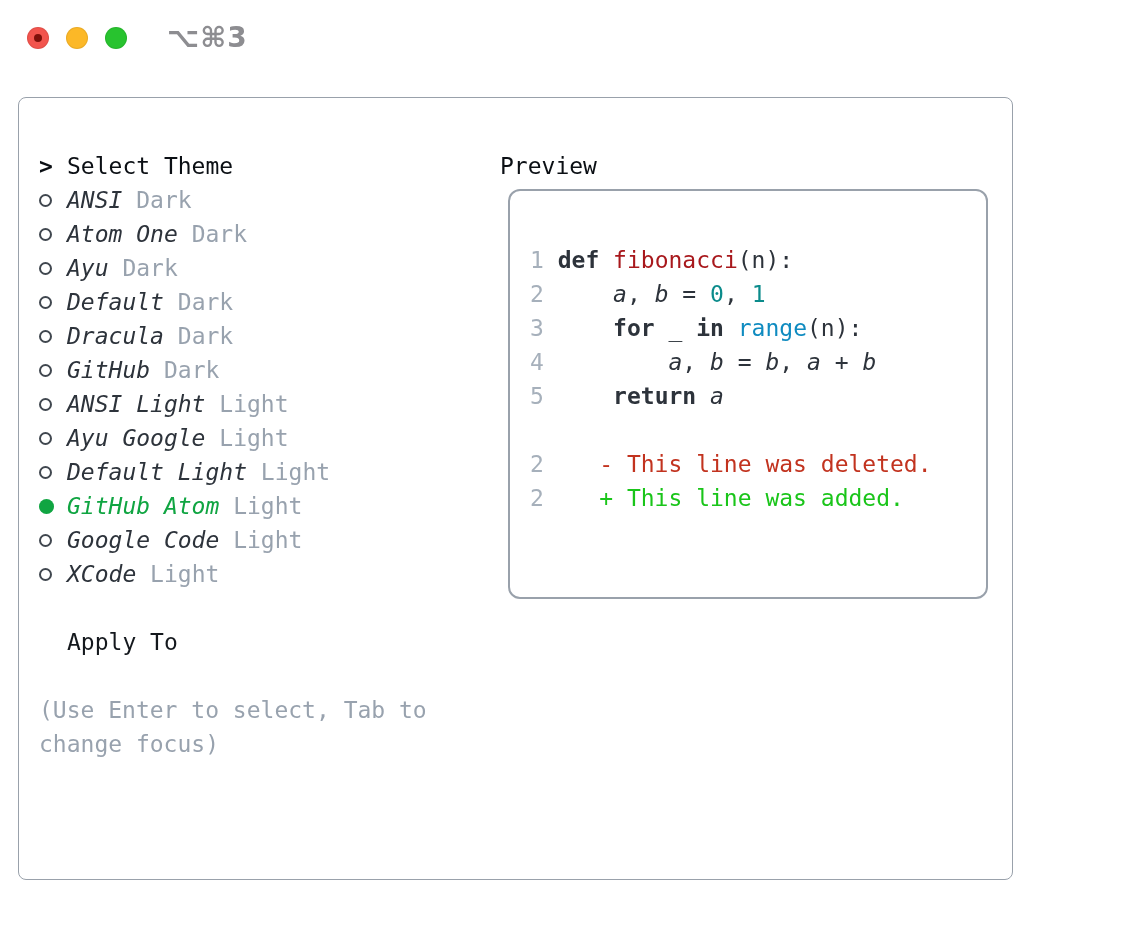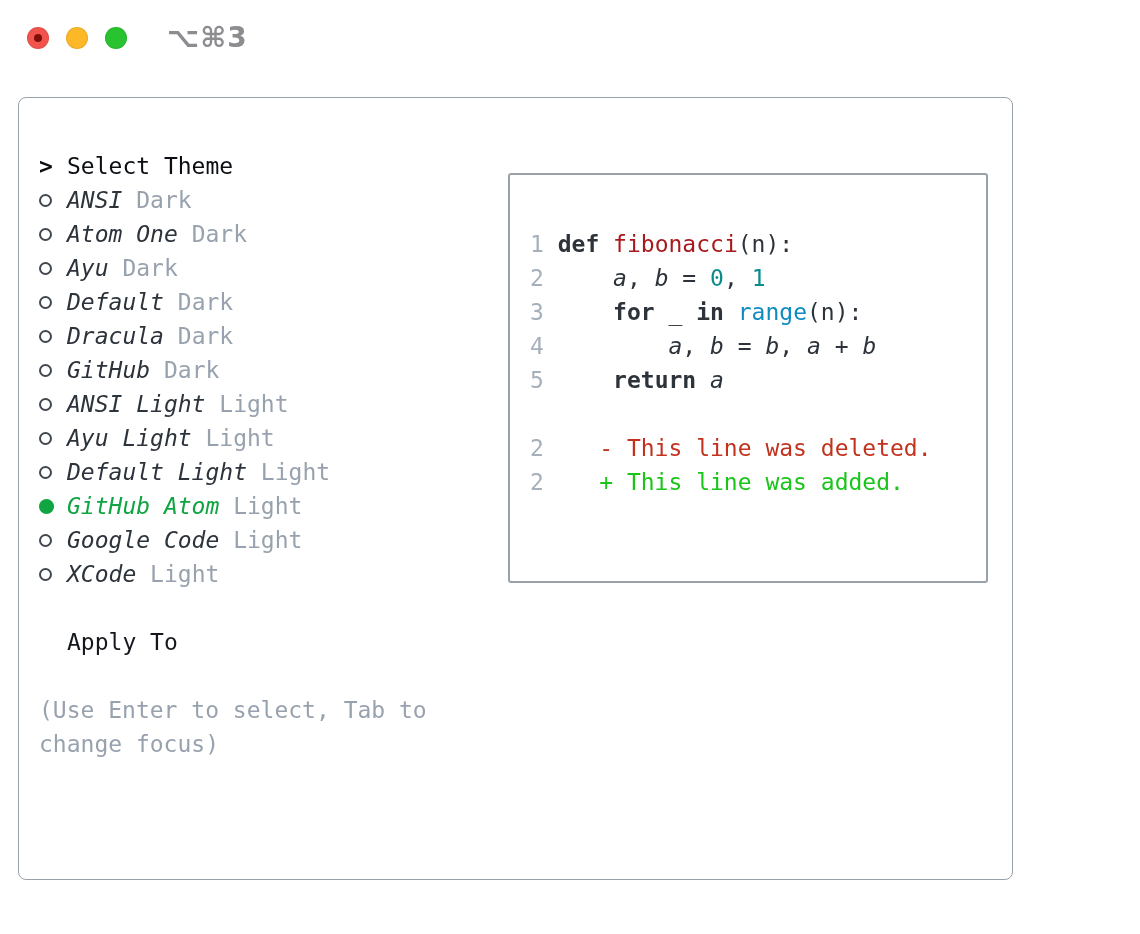--- a/index.html
+++ b/index.html
@@ -49,22 +49,22 @@
   .subheading{color:#14181d;text-align:right;}
   .circle{width:13px;height:13px;border-radius:50%;border:2px solid var(--circle-gray);}
   .dot{width:15px;height:15px;border-radius:50%;background:var(--accent-green);}
   .name{color:var(--text);font-style:italic;}
   .name.sel{color:var(--accent-green);}
   .tag{color:var(--tag-gray);margin-left:1ch;}
   .spacer{height:34px;}
   .footer-line{color:var(--tag-gray);}
 
   
-  .preview-box{margin-left:8px;margin-top:24px;width:480px;height:410px;
-               border:2px solid var(--border-gray);border-radius:3px;background:#fff;
+  .preview-box{margin-left:8px;margin-top:6px;width:480px;height:410px;
+               border:2px solid var(--border-gray);border-radius:12px;background:#fff;
                padding:52px 12px 0 20px;overflow:hidden;}
   .code-row{height:34px;font-size:23px;line-height:34px;white-space:pre;}
   .lnum{color:var(--lnum);display:inline-block;width:1ch;}
   .seg.pl{color:var(--text);}
   .seg.kw{color:var(--text);font-weight:600;}
   .seg.fn{color:var(--fn-red);}
   .seg.num{color:var(--num-teal);}
   .seg.bi{color:var(--bi-blue);}
   .seg.var{color:var(--text);font-style:italic;}
   .seg.ctx{color:var(--ctx-gray);}
@@ -94,21 +94,21 @@
       </div>
 
       <div id="theme-items">
           <div class="row"><span class="marker"><span class="circle"></span></span><span class="name">ANSI</span><span class="tag">Dark</span></div>
           <div class="row"><span class="marker"><span class="circle"></span></span><span class="name">Atom One</span><span class="tag">Dark</span></div>
           <div class="row"><span class="marker"><span class="circle"></span></span><span class="name">Ayu</span><span class="tag">Dark</span></div>
           <div class="row"><span class="marker"><span class="circle"></span></span><span class="name">Default</span><span class="tag">Dark</span></div>
           <div class="row"><span class="marker"><span class="circle"></span></span><span class="name">Dracula</span><span class="tag">Dark</span></div>
           <div class="row"><span class="marker"><span class="circle"></span></span><span class="name">GitHub</span><span class="tag">Dark</span></div>
           <div class="row"><span class="marker"><span class="circle"></span></span><span class="name">ANSI Light</span><span class="tag">Light</span></div>
-          <div class="row"><span class="marker"><span class="circle"></span></span><span class="name">Ayu Light</span><span class="tag">Light</span></div>
+          <div class="row"><span class="marker"><span class="circle"></span></span><span class="name">Ayu Google</span><span class="tag">Light</span></div>
           <div class="row"><span class="marker"><span class="circle"></span></span><span class="name">Default Light</span><span class="tag">Light</span></div>
           <div class="row"><span class="marker"><span class="dot"></span></span><span class="name sel">GitHub Atom</span><span class="tag">Light</span></div>
           <div class="row"><span class="marker"><span class="circle"></span></span><span class="name">Google Code</span><span class="tag">Light</span></div>
           <div class="row"><span class="marker"><span class="circle"></span></span><span class="name">XCode</span><span class="tag">Light</span></div>
         </div>
 
       <div class="row spacer"></div>
 
       <div class="row">
         <span class="marker"></span>
@@ -116,20 +116,23 @@
       </div>
 
 
       <div class="row spacer"></div>
 
       <div class="row footer-line">(Use Enter to select, Tab to</div>
       <div class="row footer-line">change focus)</div>
     </div>
 
     <div class="right-col">
+      <div class="row">
+        <span class="heading">Preview</span>
+      </div>
       <div class="preview-box">
         <div id="code-lines">
             <div class="code-row"><span class="lnum">1</span><span class="seg pl"> </span><span class="seg kw">def</span><span class="seg pl"> </span><span class="seg fn">fibonacci</span><span class="seg pl">(n):</span></div>
             <div class="code-row"><span class="lnum">2</span><span class="seg pl">     </span><span class="seg var">a</span><span class="seg pl">, </span><span class="seg var">b</span><span class="seg pl"> = </span><span class="seg num">0</span><span class="seg pl">, </span><span class="seg num">1</span></div>
             <div class="code-row"><span class="lnum">3</span><span class="seg pl">     </span><span class="seg kw">for</span><span class="seg pl"> _ </span><span class="seg kw">in</span><span class="seg pl"> </span><span class="seg bi">range</span><span class="seg pl">(n):</span></div>
             <div class="code-row"><span class="lnum">4</span><span class="seg pl">         </span><span class="seg var">a</span><span class="seg pl">, </span><span class="seg var">b</span><span class="seg pl"> = </span><span class="seg var">b</span><span class="seg pl">, </span><span class="seg var">a</span><span class="seg pl"> + </span><span class="seg var">b</span></div>
             <div class="code-row"><span class="lnum">5</span><span class="seg pl">     </span><span class="seg kw">return</span><span class="seg pl"> </span><span class="seg var">a</span></div>
             <div class="code-row"><span class="lnum"></span></div>
             <div class="code-row"><span class="lnum">2</span><span class="seg pl">    </span><span class="seg del">- This line was deleted.</span></div>
             <div class="code-row"><span class="lnum">2</span><span class="seg pl">    </span><span class="seg add">+ This line was added.</span></div>

